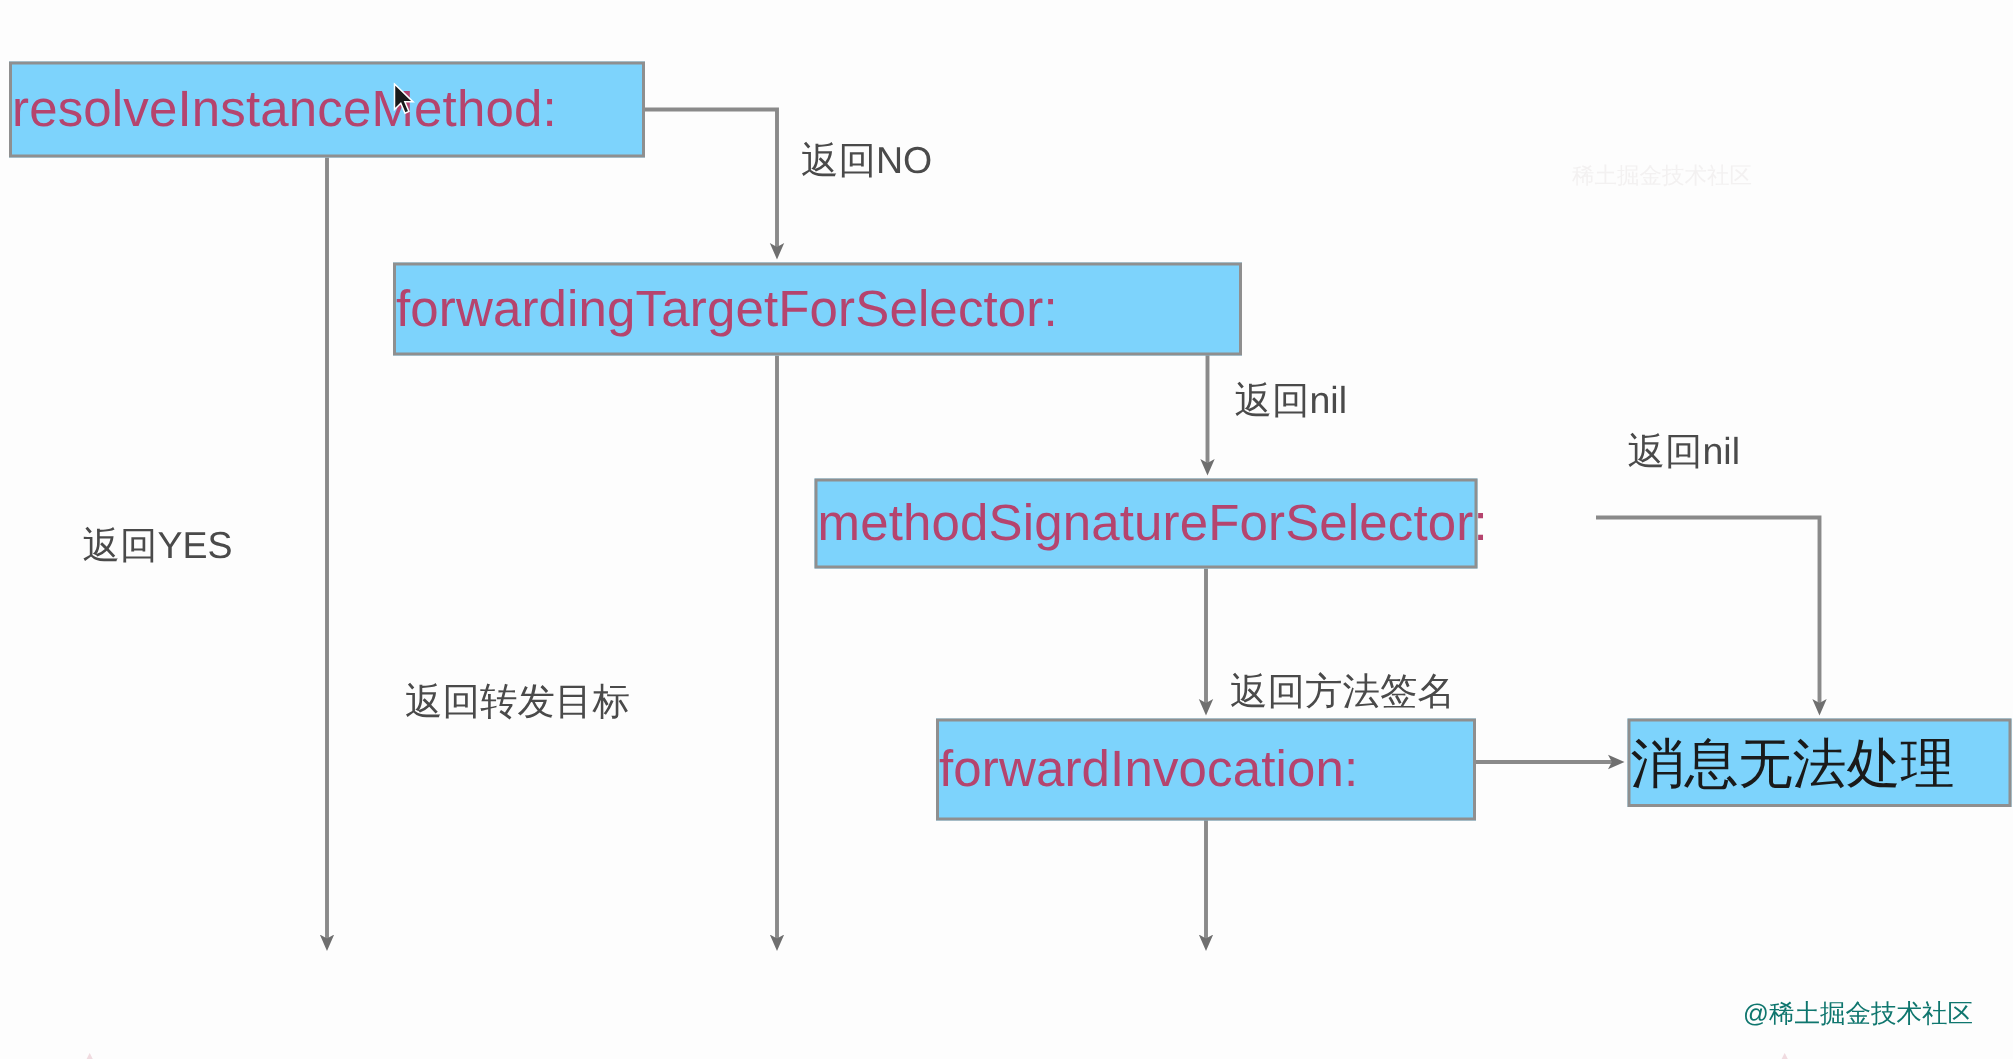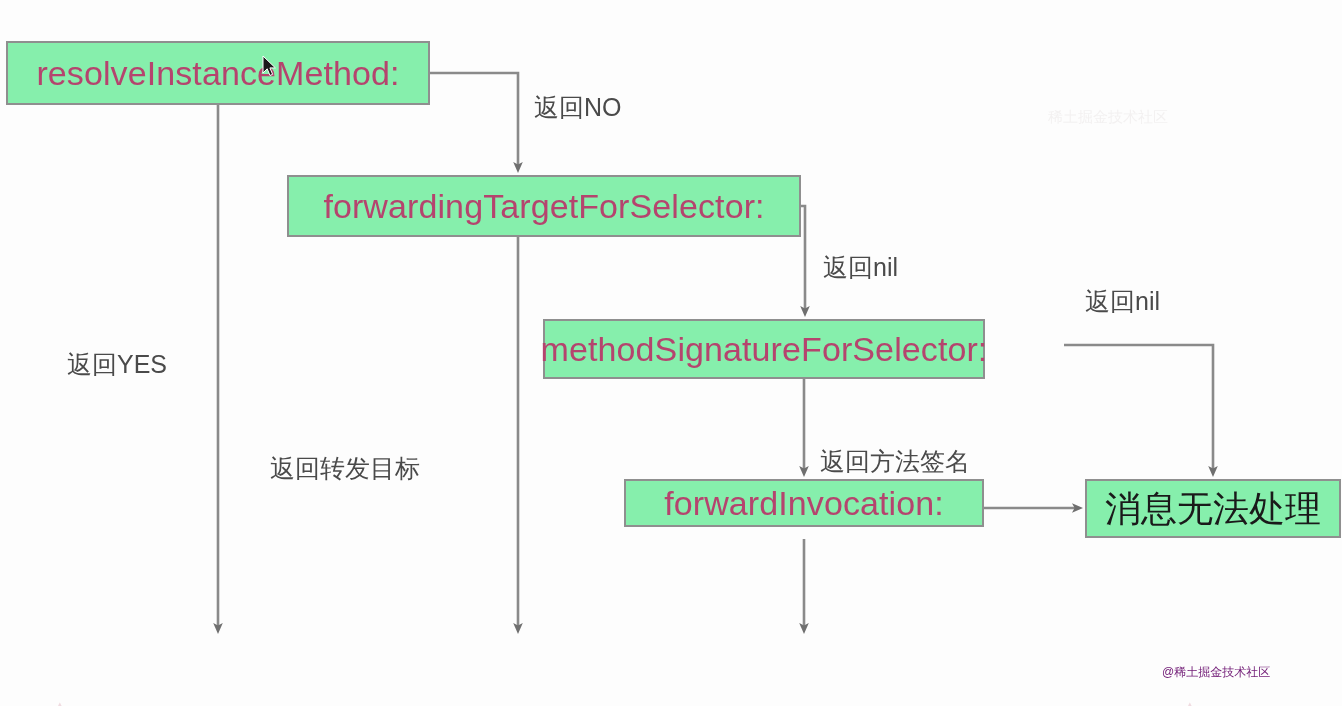--- a/index.html
+++ b/index.html
@@ -19,25 +19,24 @@
     position: absolute;
     left: 0;
     top: 0;
     width: 1342px;
     height: 706px;
     pointer-events: none;
   }
   .node {
     position: absolute;
     box-sizing: border-box;
-    background: #86efac;
+    background: #7dd3fc;
     border: 2px solid #8f8f8f;
     display: flex;
     align-items: center;
-    justify-content: center;
     white-space: nowrap;
     line-height: 1;
   }
   .node.method {
     color: #b5446e;
     font-size: 34px;
     letter-spacing: 0.1px;
   }
   .node.terminal {
     color: #1a1a1a;
@@ -46,22 +45,22 @@
   }
   .edge-label {
     position: absolute;
     color: #4a4a4a;
     font-size: 25px;
     white-space: nowrap;
     line-height: 1;
   }
   .watermark {
     position: absolute;
-    color: #701a75;
-    font-size: 12px;
+    color: #0f766e;
+    font-size: 17px;
     white-space: nowrap;
   }
   .watermark.faint {
     color: #f3f1f1;
     font-size: 15px;
   }
   .watermark.pinkish {
     color: #f0dbe0;
     font-size: 40px;
     font-weight: bold;
@@ -100,40 +99,40 @@
       <path d="M984,508 L1078,508" marker-end="url(#arrow)"></path>
 
       <path d="M804,539 L804,629" marker-end="url(#arrow)"></path>
     </g>
   </svg>
 
   <div class="node method" style="left:6px; top:41px; width:424px; height:64px;">
     <span>resolveInstanceMethod:</span>
   </div>
 
-  <div class="node method" style="left:262px; top:175px; width:514px; height:62px;margin-left:25px;">
+  <div class="node method" style="left:262px; top:175px; width:566px; height:62px;">
     <span>forwardingTargetForSelector:</span>
   </div>
 
   <div class="node method" style="left:543px; top:319px; width:442px; height:60px;">
     <span>methodSignatureForSelector:</span>
   </div>
 
-  <div class="node method" style="left:624px; top:479px; width:360px; height:48px;">
+  <div class="node method" style="left:624px; top:479px; width:360px; height:68px;">
     <span>forwardInvocation:</span>
   </div>
 
   <div class="node terminal" style="left:1085px; top:479px; width:256px; height:59px;">
     <span>消息无法处理</span>
   </div>
 
 
   <div class="edge-label" style="left:534px; top:95px;">返回NO</div>
 
-  <div class="edge-label" style="left:55px; top:352px;margin-left:12px;">返回YES</div>
+  <div class="edge-label" style="left:55px; top:352px;">返回YES</div>
 
   <div class="edge-label" style="left:823px; top:255px;">返回nil</div>
 
   <div class="edge-label" style="left:1085px; top:289px;">返回nil</div>
 
   <div class="edge-label" style="left:270px; top:456px;">返回转发目标</div>
 
   <div class="edge-label" style="left:820px; top:415px;margin-top:34px;">返回方法签名</div>
 
   <div class="watermark" style="left:1162px; top:664px;">@稀土掘金技术社区</div>

